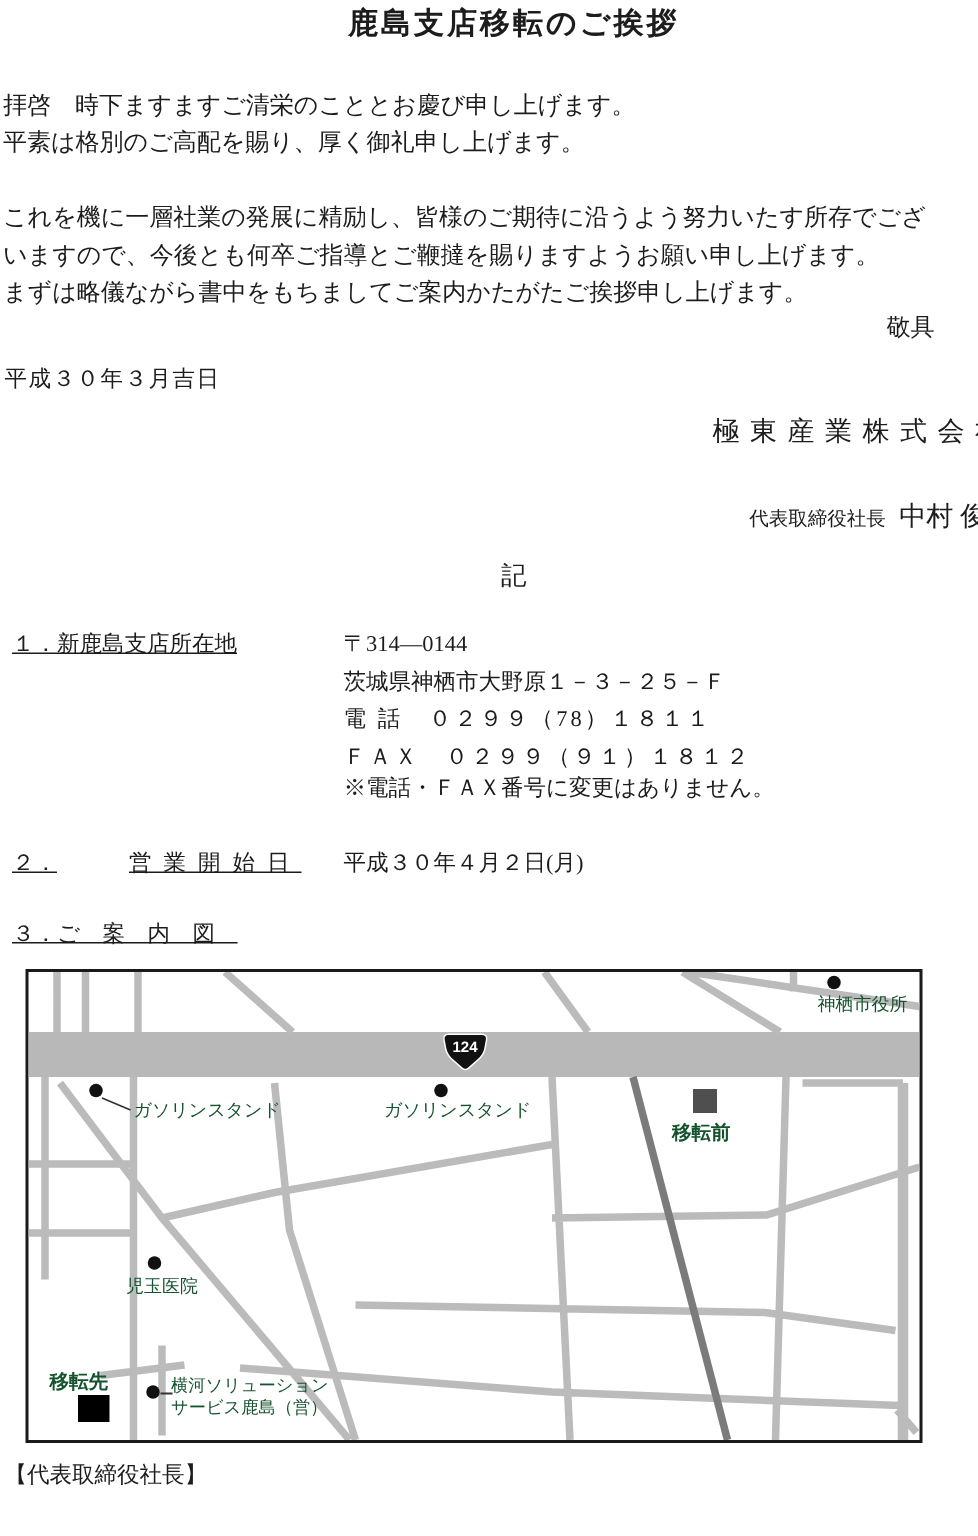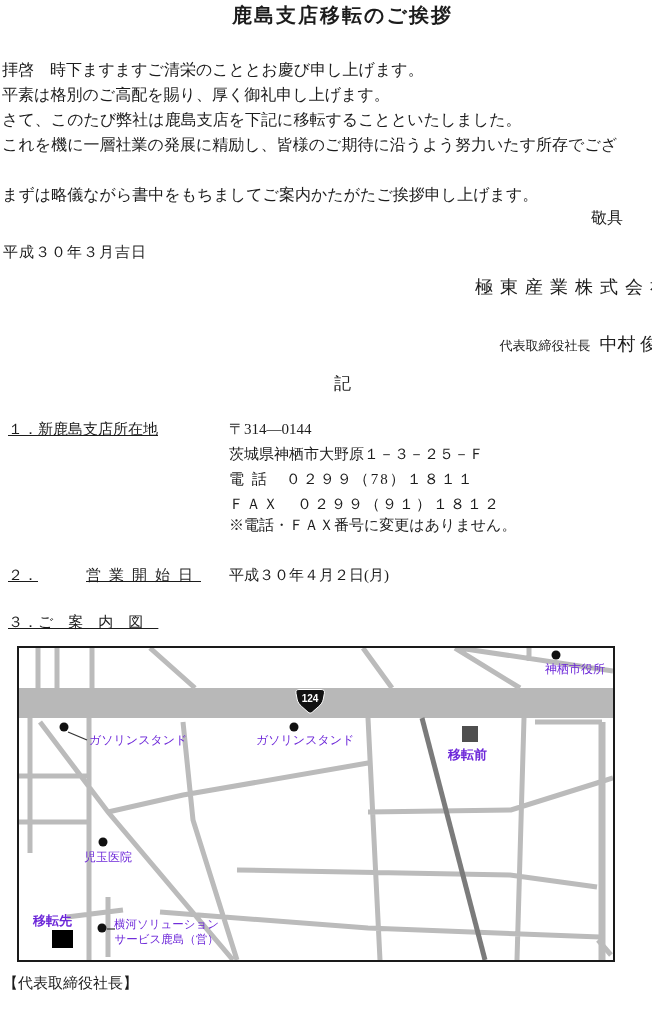--- a/index.html
+++ b/index.html
@@ -22,37 +22,37 @@
   .sp8{letter-spacing:8px;margin-left:48px;}
   .sp15{letter-spacing:15px;}
   .val{left:229px;font-size:15px;}
   .num2{letter-spacing:2px;}
   .map{
     position:absolute;left:17px;top:646px;width:594px;height:312px;
     border:2px solid #1a1a1a;background:#ffffff;
     font-family:"Liberation Sans","DejaVu Sans",sans-serif;
   }
   .map svg{position:absolute;left:0;top:0;}
-  .maplabel{position:absolute;white-space:nowrap;font-size:12px;color:#6d28d9;text-align:center;}
+  .maplabel{position:absolute;white-space:nowrap;font-size:12px;color:#14532d;}
   .mapbold{font-weight:bold;font-size:13px;}
   .yoko{font-size:11.5px;line-height:15px;}
   .traffic-h{top:974px;left:3px;font-size:15px;}
   .traffic-l{top:998px;left:13px;font-size:15px;}
 </style>
 </head>
 <body>
 
 <div class="page">
 
   <div class="abs title">鹿島支店移転のご挨拶</div>
 
   <div class="abs bodyline" style="top:60px">拝啓　時下ますますご清栄のこととお慶び申し上げます。</div>
   <div class="abs bodyline" style="top:85px">平素は格別のご高配を賜り、厚く御礼申し上げます。</div>
-  <div class="abs bodyline" style="top:110px">さて、このたび弊社は鹿島支店を下記に移転することといたしました。</div>
   <div class="abs bodyline" style="top:135px">これを機に一層社業の発展に精励し、皆様のご期待に沿うよう努力いたす所存でござ</div>
+  <div class="abs bodyline" style="top:160px">いますので、今後とも何卒ご指導とご鞭撻を賜りますようお願い申し上げます。</div>
   <div class="abs bodyline" style="top:185px">まずは略儀ながら書中をもちましてご案内かたがたご挨拶申し上げます。</div>
 
   <div class="abs closing">敬具</div>
   <div class="abs dateline">平成３０年３月吉日</div>
   <div class="abs company">極東産業株式会社</div>
 
   <div class="abs signer">
     <span class="signer-role">代表取締役社長</span>
     <span class="signer-name">中村 俊介</span>
   </div>

